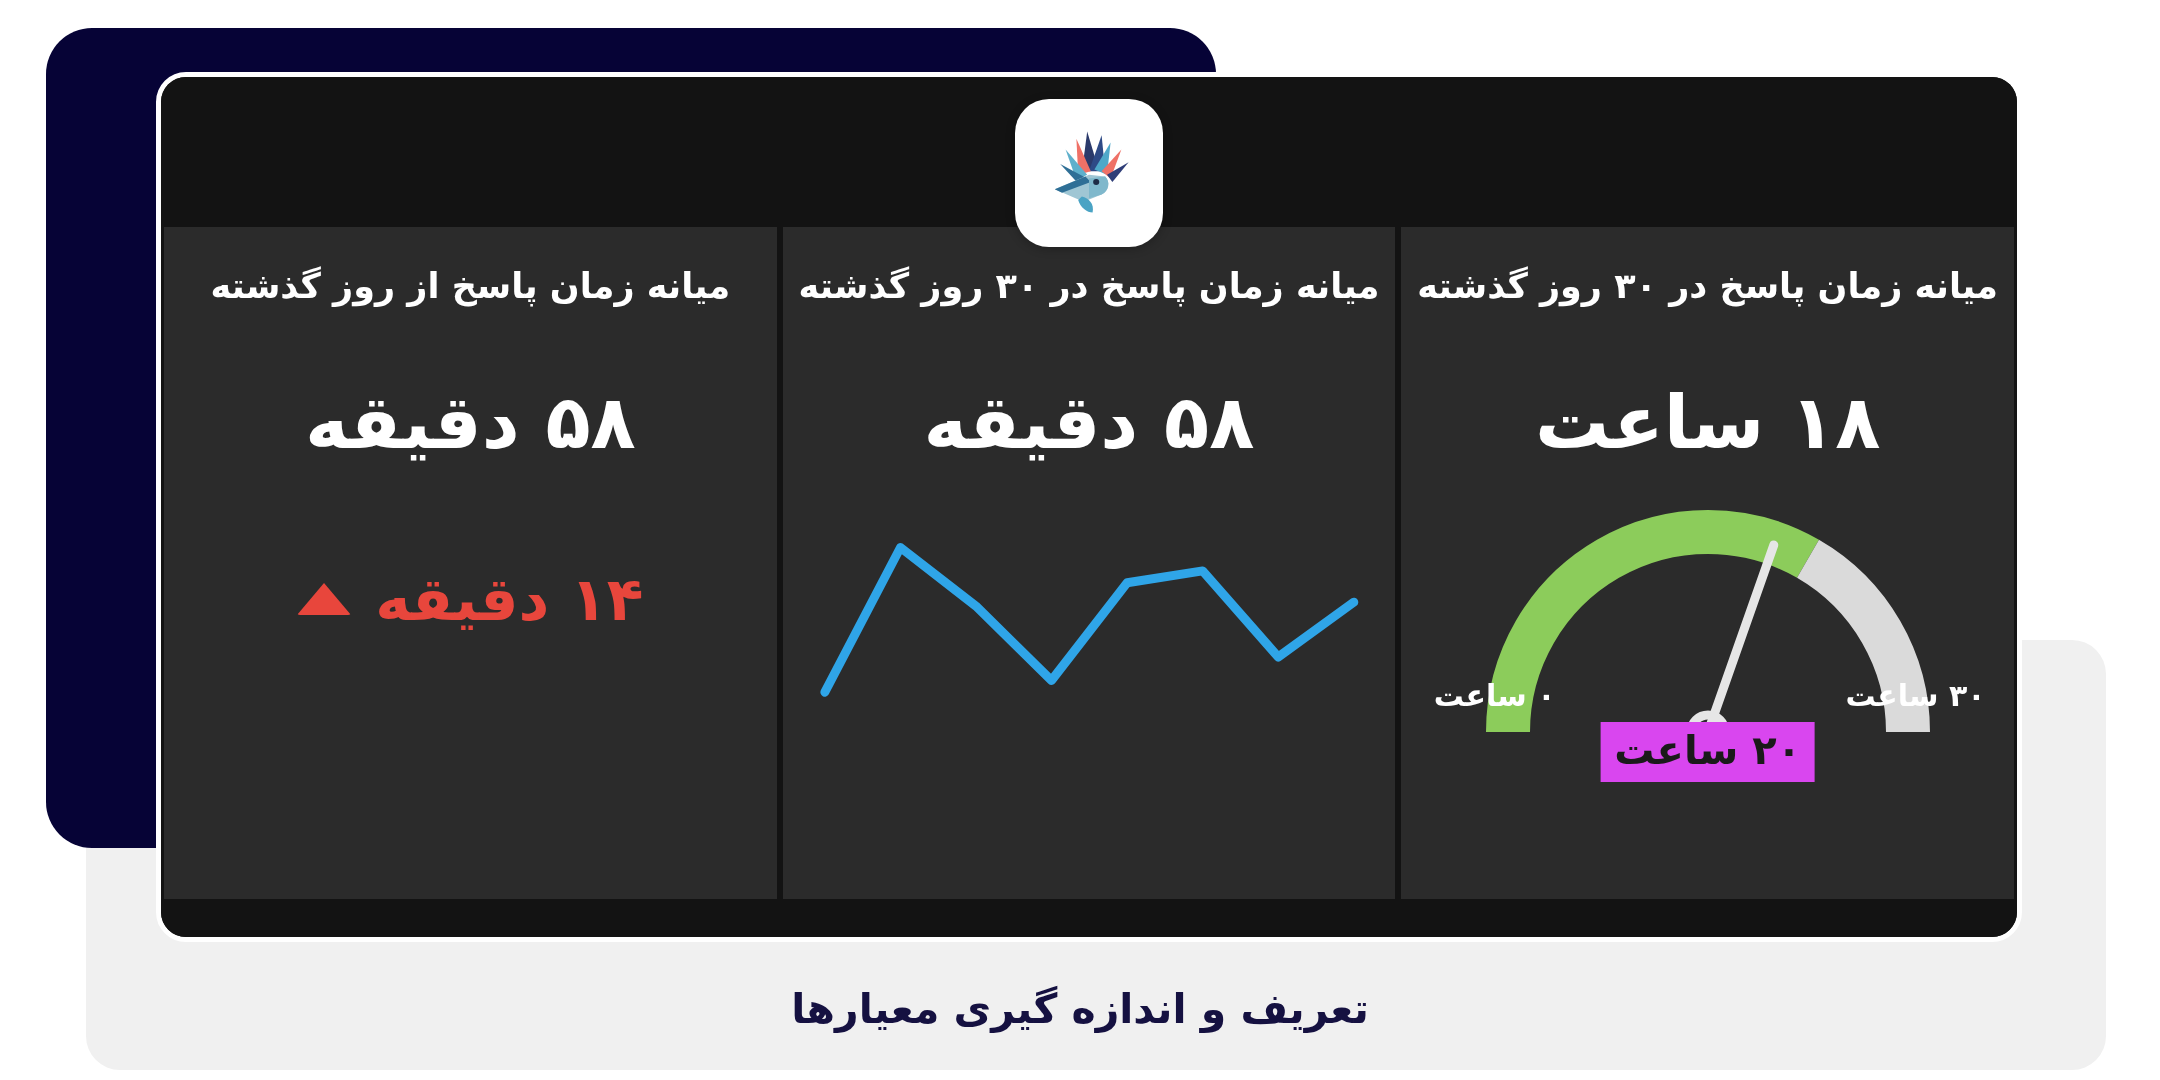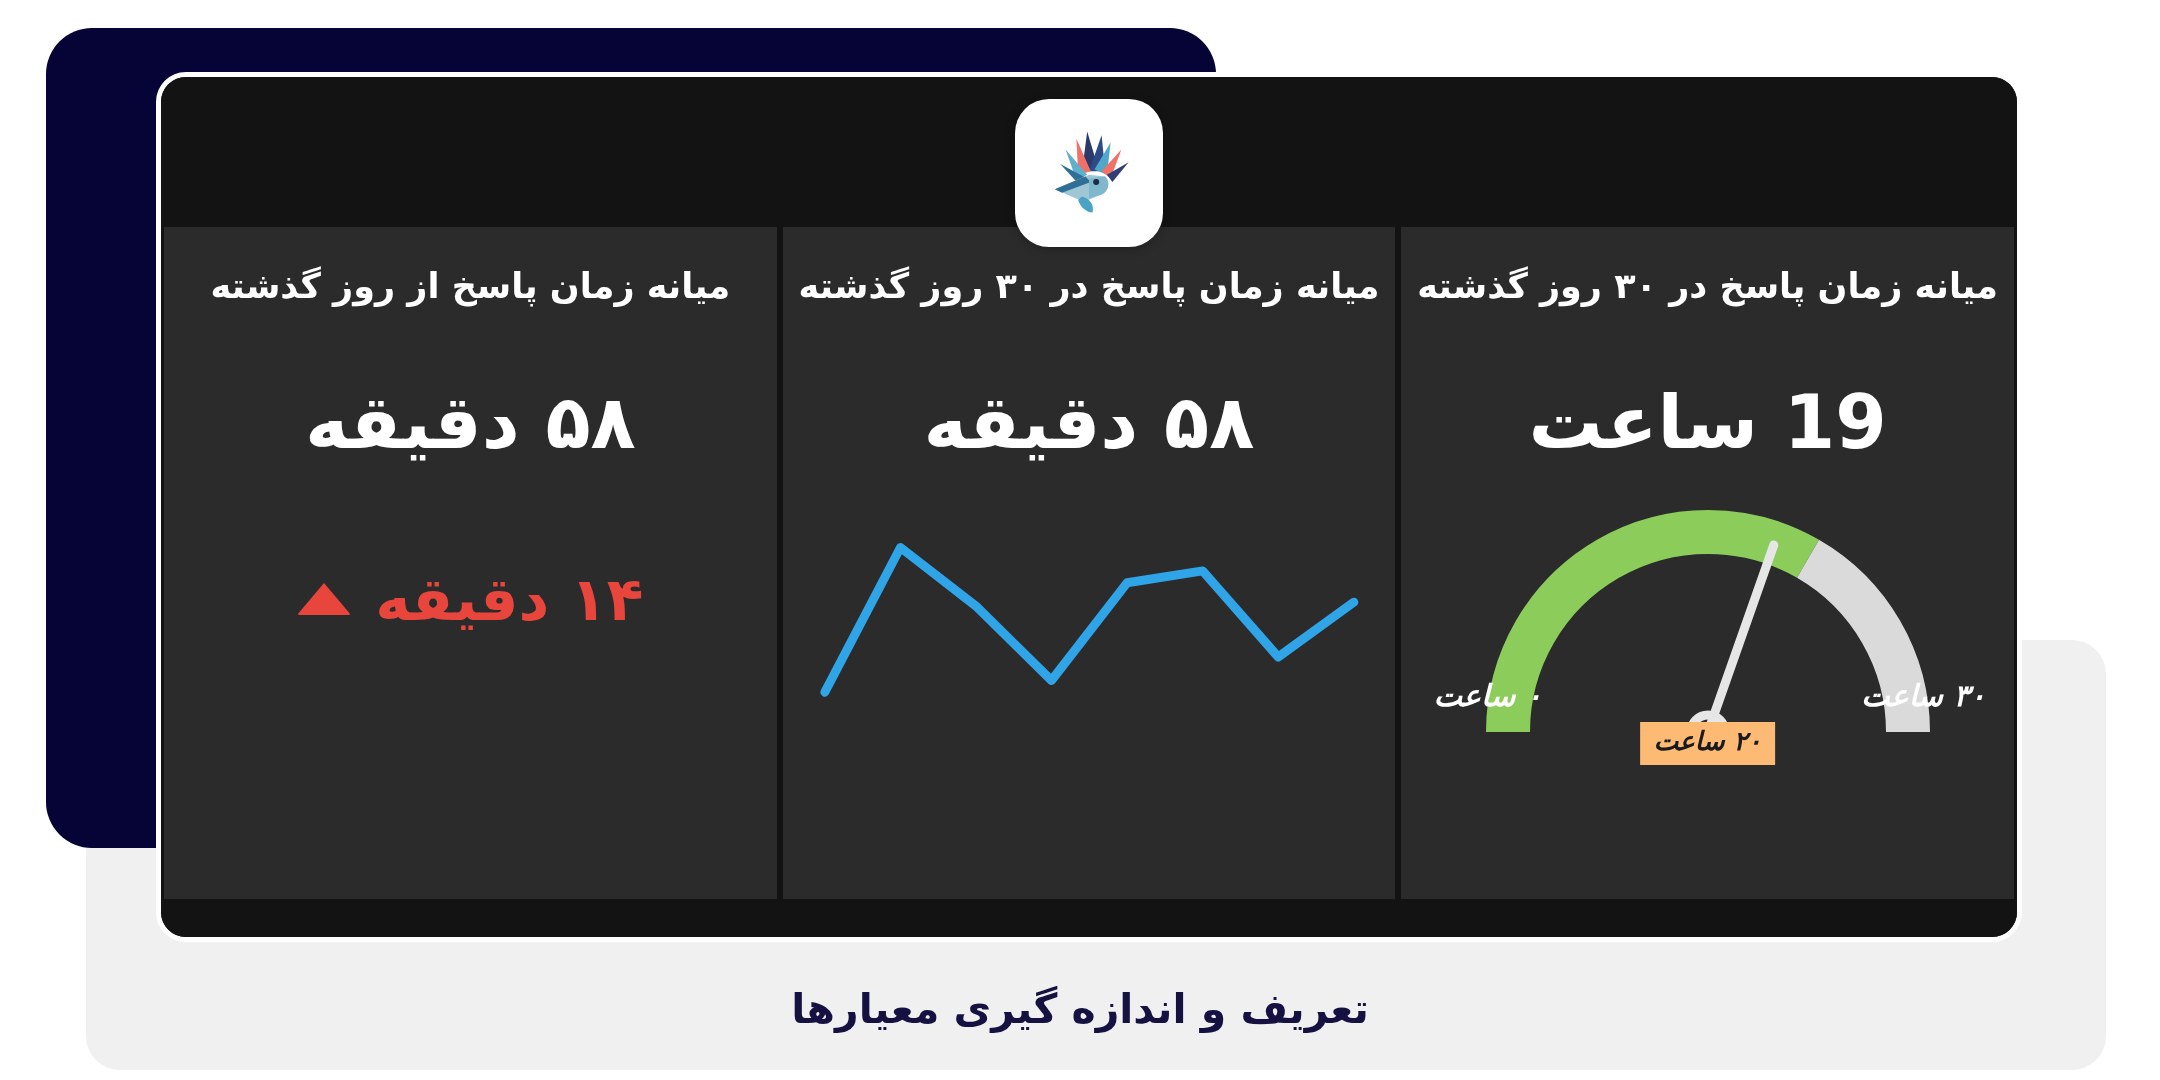--- a/index.html
+++ b/index.html
@@ -154,42 +154,41 @@
     justify-content: center;
   }
   .spark-wrap svg { width: 560px; height: 200px; display: block; }
 
   
   .gauge-wrap {
     margin-top: 18px;
     position: relative;
     width: 560px;
     height: 260px;
-    font-style: italic;
   }
   .gauge-wrap svg { width: 560px; height: 290px; display: block; }
 
   .gauge-label {
     position: absolute;
     color: #ffffff;
     font-size: 30px;
     font-weight: bold;
     white-space: nowrap;
   }
   .gauge-label.min { left: 6px;  top: 196px; }
   .gauge-label.max { right: 2px; top: 196px; }
 
   .gauge-badge {
     position: absolute;
     left: 50%;
     transform: translateX(-50%);
     top: 240px;
-    background: #fdba74;
+    background: #d946ef;
     color: #1a1a1a;
-    font-size: 26px;
+    font-size: 40px;
     font-weight: bold;
     padding: 4px 14px 8px 14px;
     white-space: nowrap;
     line-height: 1.2;
   }
 
   
   .caption {
     position: absolute;
     left: 0;
@@ -231,21 +230,21 @@
           <path d="M60 66 L78 64 C84 70 82 80 74 84 L60 88 Z" fill="#7fb8cc"></path>
           <circle cx="68" cy="70" r="3.4" fill="#1d2b45"></circle>
         </svg>
       </div>
     </div>
 
     <div class="cards">
 
       <div class="card">
         <div class="card-title">میانه زمان پاسخ در ۳۰ روز گذشته</div>
-        <div class="card-value">19 ساعت</div>
+        <div class="card-value">۱۸ ساعت</div>
 
         <div class="gauge-wrap">
           <svg viewBox="0 0 560 290" xmlns="http://www.w3.org/2000/svg">
 
             <path d="M 80 250 A 200 200 0 0 1 380.0 76.79" fill="none" stroke="#8ccc5b" stroke-width="44"></path>
 
             <path d="M 380.0 76.79 A 200 200 0 0 1 480 250" fill="none" stroke="#dadada" stroke-width="44"></path>
 
             <line x1="280" y1="250" x2="345.8" y2="62.9" stroke="#e6e6e6" stroke-width="9" stroke-linecap="round"></line>
             <circle cx="280" cy="250" r="17" fill="none" stroke="#e6e6e6" stroke-width="9"></circle>

